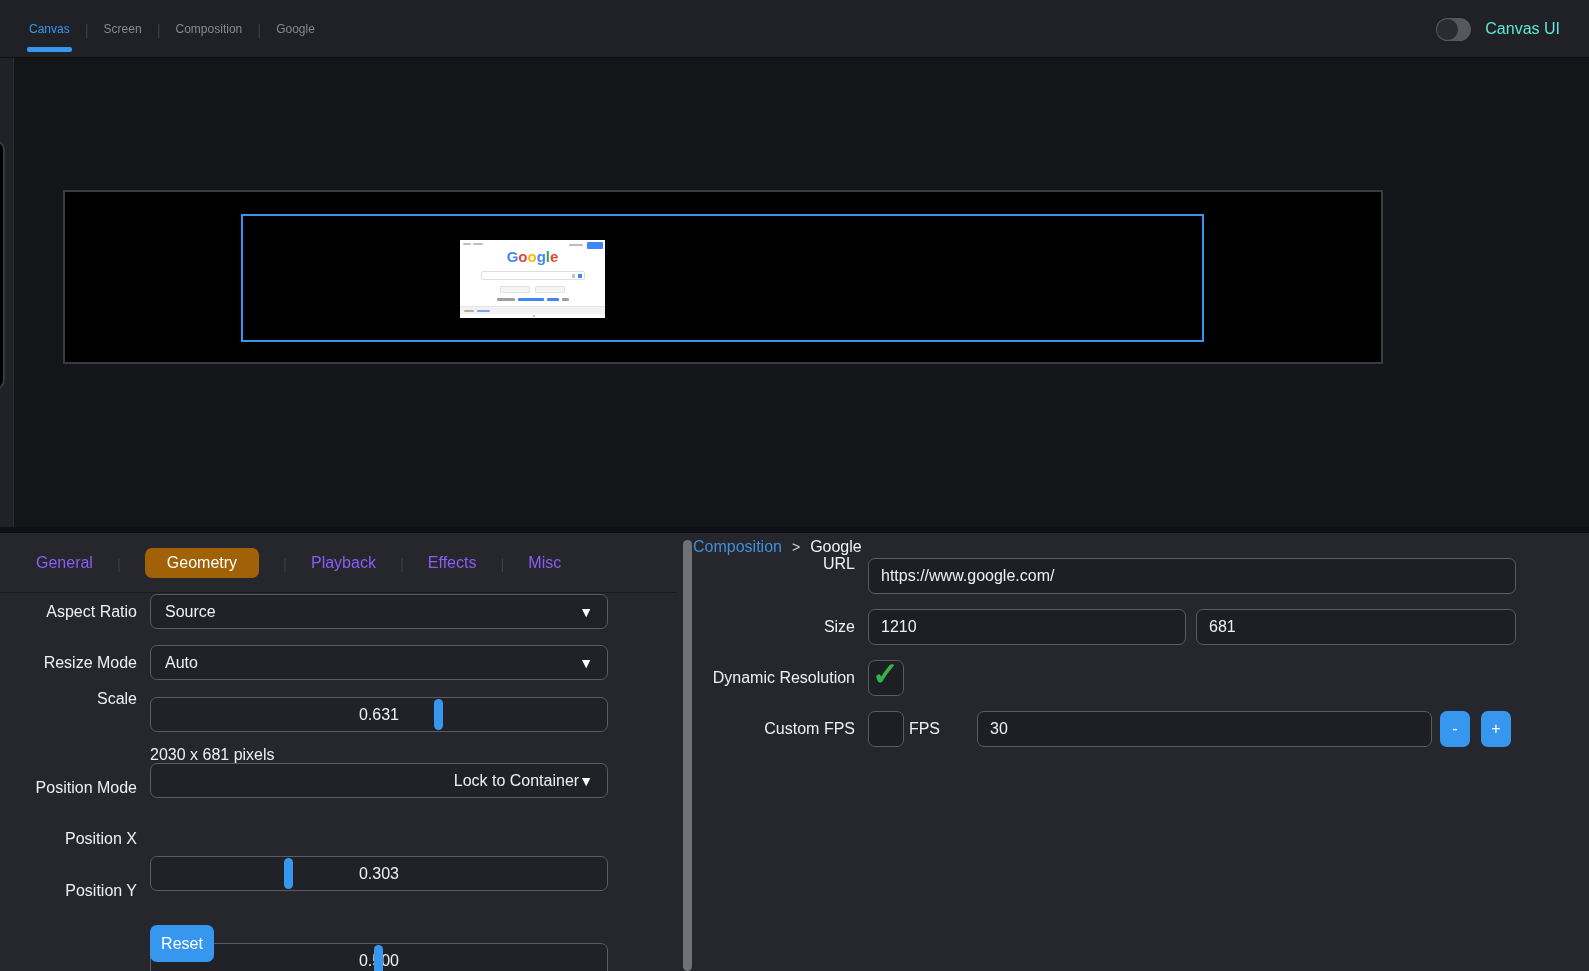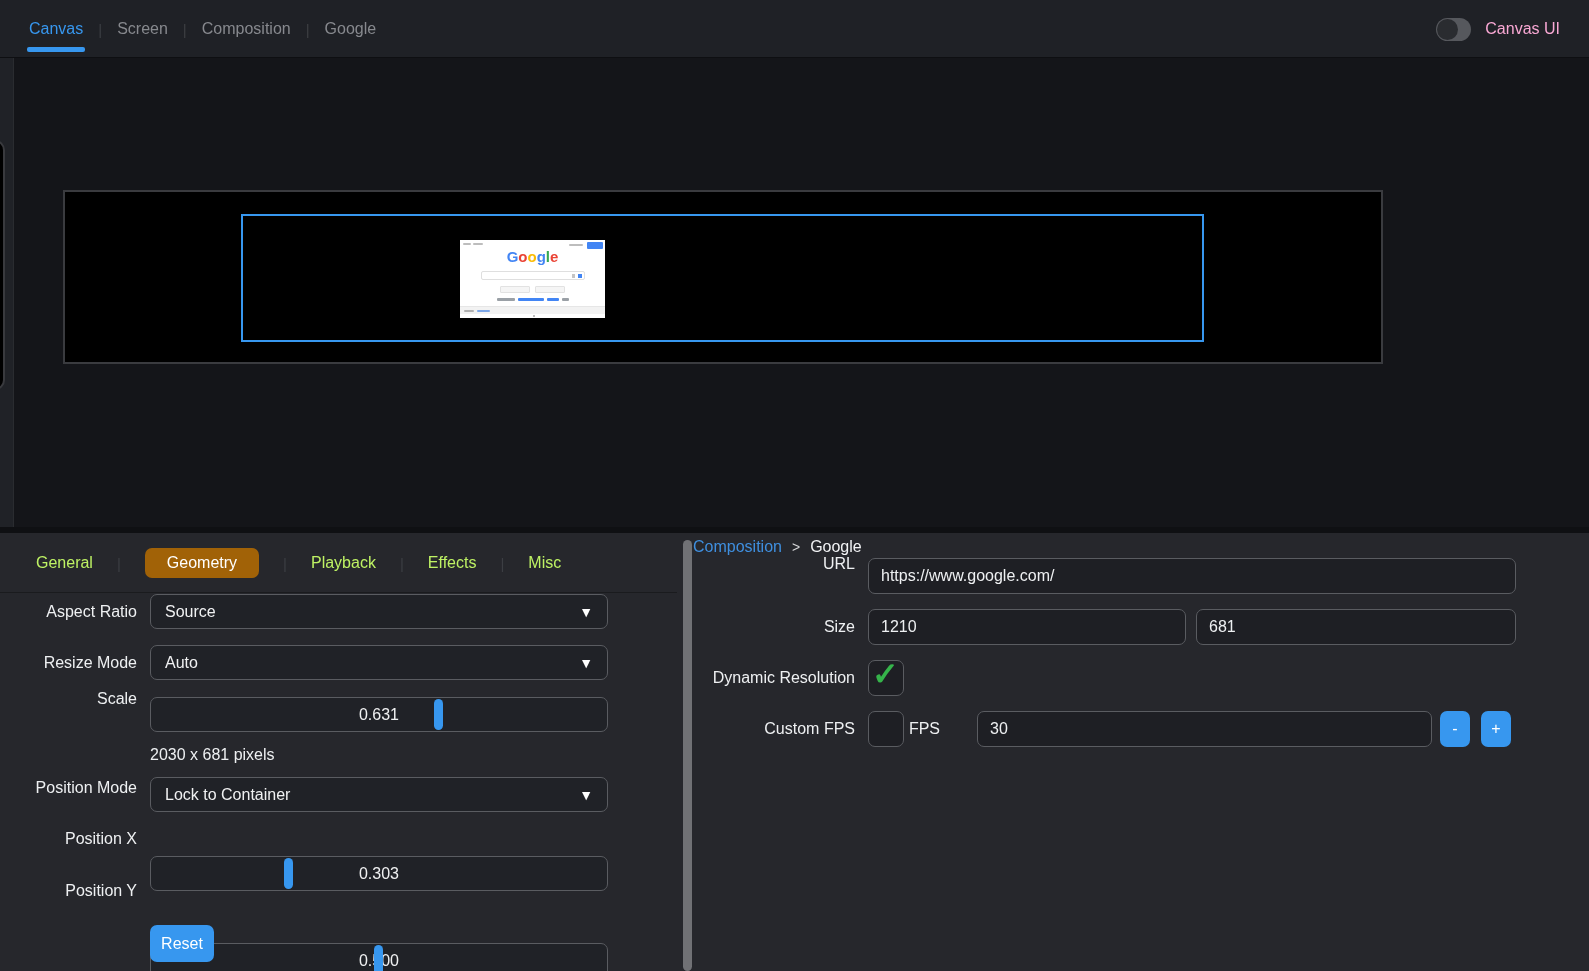--- a/index.html
+++ b/index.html
@@ -10,34 +10,34 @@
     background:#26272c; color:#eef0f2; font-size:15px;
   }
 
   
   .top-bar {
     position:absolute; top:0; left:0; width:1589px; height:58px;
     background:#1f2126; border-bottom:1px solid #0e0f12;
   }
   .top-tabs { position:absolute; left:27px; top:0; height:58px; display:flex; align-items:center; gap:13px; }
   .top-tab { position:relative; height:100%; display:flex; align-items:center; padding:16px 2px;
-             color:#87898e; font-size:16px; cursor:pointer; }
+             color:#87898e; font-size:12px; cursor:pointer; }
   .top-tab.active { color:#3797ef; }
   .top-tab.active .tab-underline {
     position:absolute; left:0; right:0; bottom:6px; height:5px; border-radius:2px; background:#3797ef;
   }
   .tab-sep { color:#3c3e43; font-size:15px; }
   .toggle-group { position:absolute; right:29px; top:0; height:58px; display:flex; align-items:center; gap:14px; }
   .toggle {
     width:35px; height:23px; border-radius:12px; background:#56585d; position:relative; cursor:pointer;
   }
   .toggle-knob {
     position:absolute; left:1px; top:1px; width:21px; height:21px; border-radius:50%; background:#2a2c30;
   }
-  .toggle-label { color:#f9a8d4; font-size:16px; }
+  .toggle-label { color:#5eead4; font-size:16px; }
 
   
   .canvas-area { position:absolute; left:0; top:58px; width:1589px; height:469px; background:#141519; }
   .left-strip { position:absolute; left:0; top:0; width:13px; height:469px; background:#202227; overflow:hidden; }
   .offscreen-item {
     position:absolute; left:-8px; top:82px; width:13px; height:250px;
     background:#000; border:2px solid #393a3e; border-radius:0 10px 10px 0;
   }
   .strip-divider { position:absolute; left:13px; top:0; width:1px; height:469px; background:#2a2c30; }
   .screen-rect {
@@ -68,21 +68,21 @@
                background:#f2f2f2; border-top:1px solid #e6e6e6; }
   .mp-dot { position:absolute; bottom:1px; left:50%; width:2px; height:2px; background:#bdbdbd; }
 
   
   .bottom { position:absolute; left:0; top:533px; width:1589px; height:438px; background:#26272c; }
   .panel-scrollbar { position:absolute; left:683px; top:7px; width:9px; height:431px;
                      background:#707175; border-radius:5px; }
 
   
   .lp-tabs { position:absolute; left:36px; top:13px; height:34px; display:flex; align-items:center; gap:24px; }
-  .lp-tab { color:#bef264; font-size:16px; cursor:pointer; }
+  .lp-tab { color:#8b5cf6; font-size:16px; cursor:pointer; }
   .lp-tab.pill { background:#a16207; color:#fff; padding:6px 22px; border-radius:7px; }
   .lp-sep { color:#3c3e43; }
   .lp-divider { position:absolute; left:0; top:59px; width:677px; height:1px; background:#1a1b1e; }
 
   .field-label { position:absolute; width:137px; text-align:right; color:#eef0f2; font-size:16px; line-height:35px; }
   .control { position:absolute; left:150px; width:458px; height:35px;
              background:#202227; border:1px solid #5a5c61; border-radius:7px; }
   .dropdown { display:flex; align-items:center; padding:0 14px; cursor:pointer; }
   .dropdown .dd-value { flex:1; color:#f0f1f2; font-size:16px; }
   .dropdown .dd-caret { color:#fff; font-size:14px; }
@@ -211,21 +211,21 @@
 
     <div class="field-label" style="top:148px;">Scale</div>
     <div class="control slider" style="top:164px;">
       <span class="slider-value">0.631</span>
       <div class="slider-handle" style="left: calc(63.1% - 5px);"></div>
     </div>
 
     <div class="pixels-info" style="top:213px;">2030 x 681 pixels</div>
 
     <div class="field-label" style="top:237px;">Position Mode</div>
-    <div class="control dropdown" style="top:244px;">
+    <div class="control dropdown" style="top:230px;text-align:right;">
       <span class="dd-value">Lock to Container</span>
       <span class="dd-caret">▼</span>
     </div>
 
     <div class="field-label" style="top:288px;">Position X</div>
     <div class="control slider" style="top:288px;">
       <span class="slider-value">0.303</span>
       <div class="slider-handle" style="left: calc(30.3% - 5px);"></div>
     </div>
 

